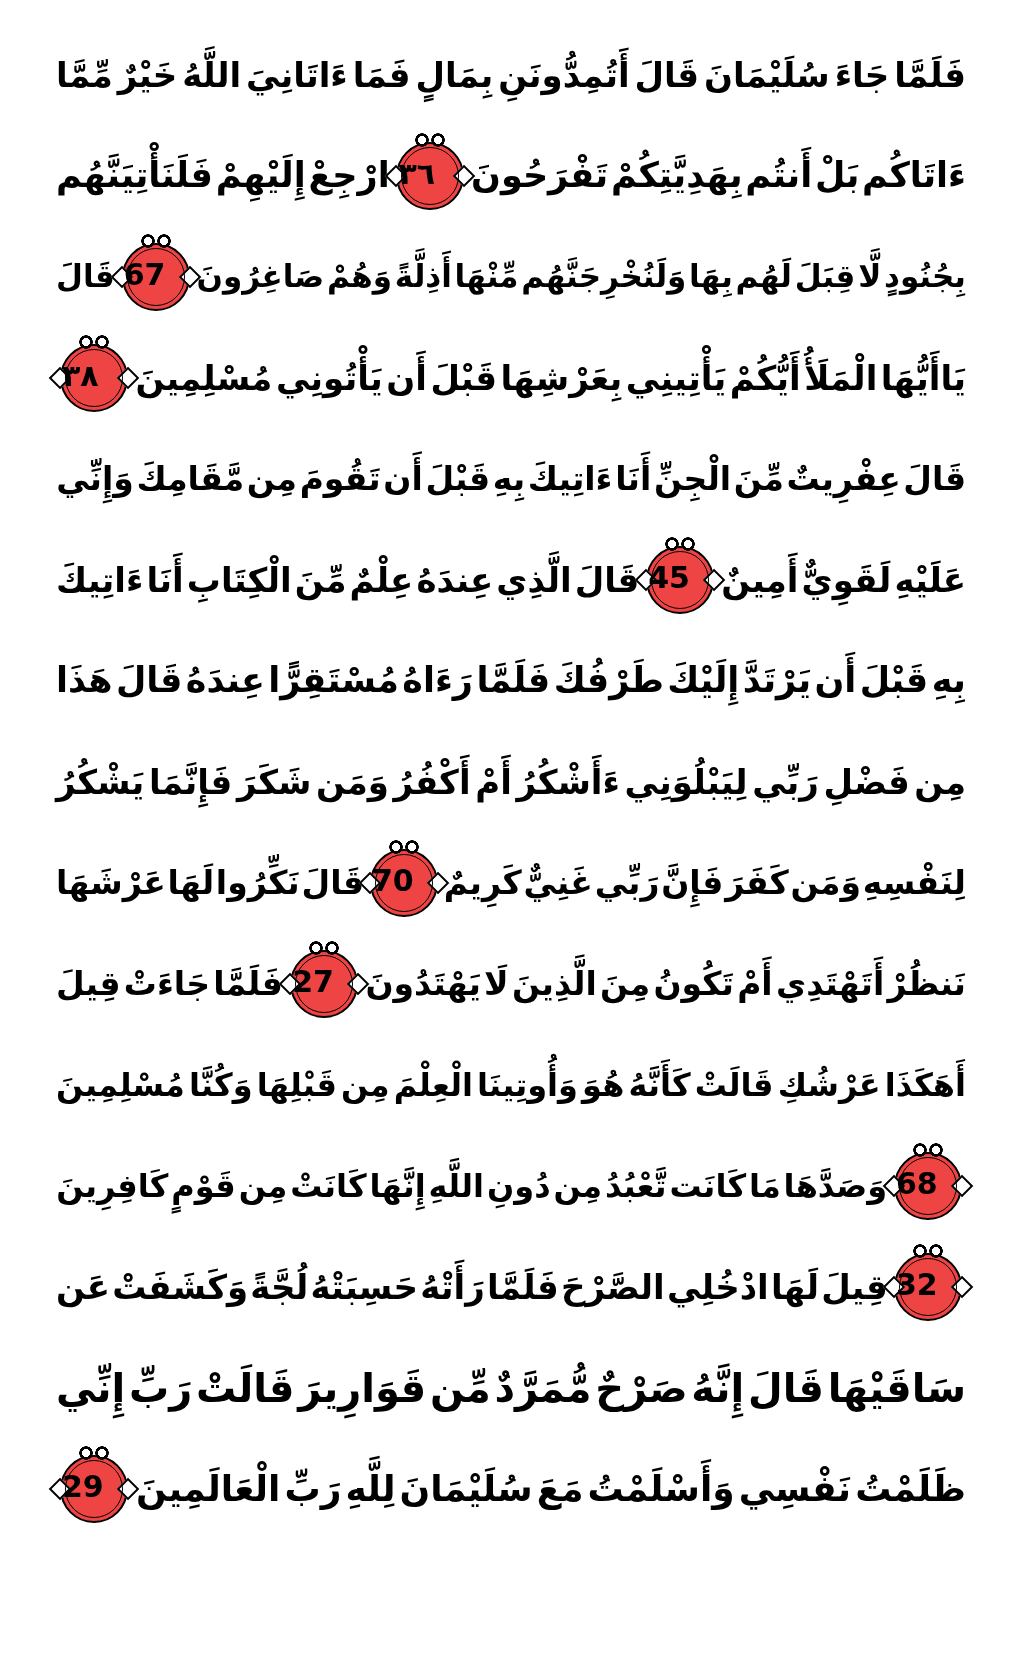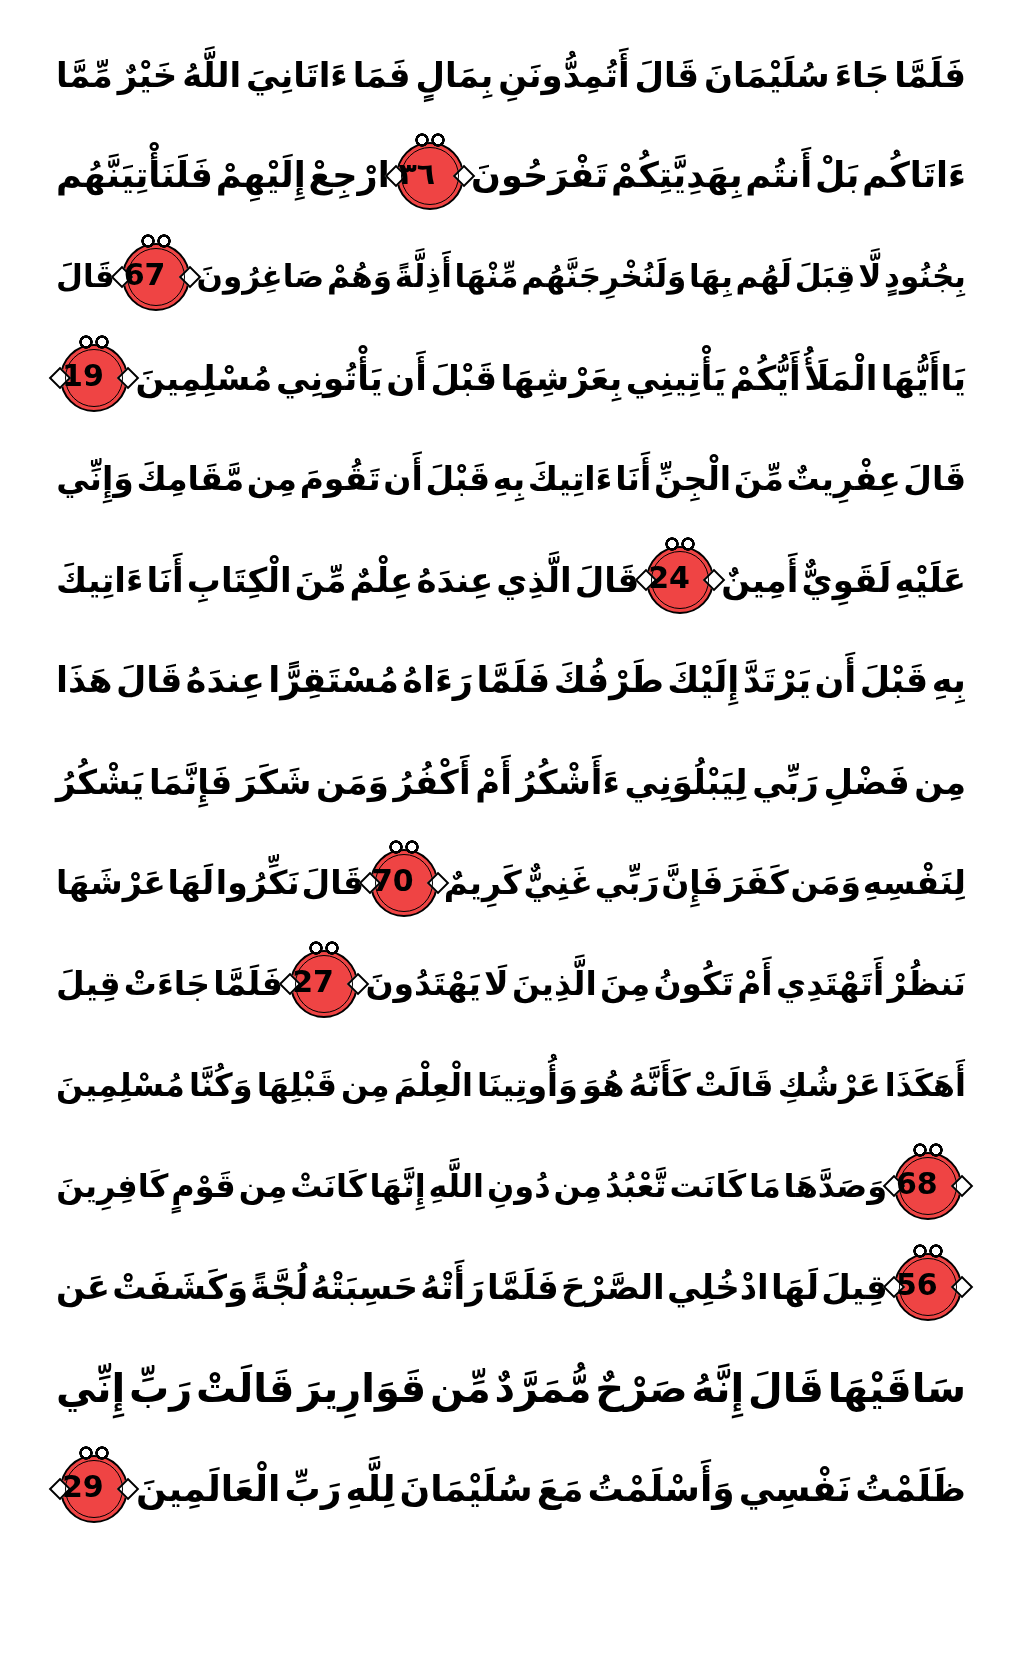--- a/index.html
+++ b/index.html
@@ -147,21 +147,21 @@
         <span class="w">أَيُّكُمْ</span>
         <span class="w">يَأْتِينِي</span>
         <span class="w">بِعَرْشِهَا</span>
         <span class="w">قَبْلَ</span>
         <span class="w">أَن</span>
         <span class="w">يَأْتُونِي</span>
         <span class="w">مُسْلِمِينَ</span>
         <span class="vb">
           <i class="orn orn-l"></i>
           <i class="orn orn-r"></i>
-          <span class="num">19</span>
+          <span class="num">٣٨</span>
         </span>
       </div>
       <div class="line" style="font-size: 33px;">
         <span class="w">قَالَ</span>
         <span class="w">عِفْرِيتٌ</span>
         <span class="w">مِّنَ</span>
         <span class="w">الْجِنِّ</span>
         <span class="w">أَنَا</span>
         <span class="w">ءَاتِيكَ</span>
         <span class="w">بِهِ</span>
@@ -172,21 +172,21 @@
         <span class="w">مَّقَامِكَ</span>
         <span class="w">وَإِنِّي</span>
       </div>
       <div class="line" style="font-size: 34px;">
         <span class="w">عَلَيْهِ</span>
         <span class="w">لَقَوِيٌّ</span>
         <span class="w">أَمِينٌ</span>
         <span class="vb">
           <i class="orn orn-l"></i>
           <i class="orn orn-r"></i>
-          <span class="num">24</span>
+          <span class="num">45</span>
         </span>
         <span class="w">قَالَ</span>
         <span class="w">الَّذِي</span>
         <span class="w">عِندَهُ</span>
         <span class="w">عِلْمٌ</span>
         <span class="w">مِّنَ</span>
         <span class="w">الْكِتَابِ</span>
         <span class="w">أَنَا</span>
         <span class="w">ءَاتِيكَ</span>
       </div>
@@ -282,21 +282,21 @@
         <span class="w">إِنَّهَا</span>
         <span class="w">كَانَتْ</span>
         <span class="w">مِن</span>
         <span class="w">قَوْمٍ</span>
         <span class="w">كَافِرِينَ</span>
       </div>
       <div class="line" style="font-size: 34px;">
         <span class="vb">
           <i class="orn orn-l"></i>
           <i class="orn orn-r"></i>
-          <span class="num">56</span>
+          <span class="num">32</span>
         </span>
         <span class="w">قِيلَ</span>
         <span class="w">لَهَا</span>
         <span class="w">ادْخُلِي</span>
         <span class="w">الصَّرْحَ</span>
         <span class="w">فَلَمَّا</span>
         <span class="w">رَأَتْهُ</span>
         <span class="w">حَسِبَتْهُ</span>
         <span class="w">لُجَّةً</span>
         <span class="w">وَكَشَفَتْ</span>

